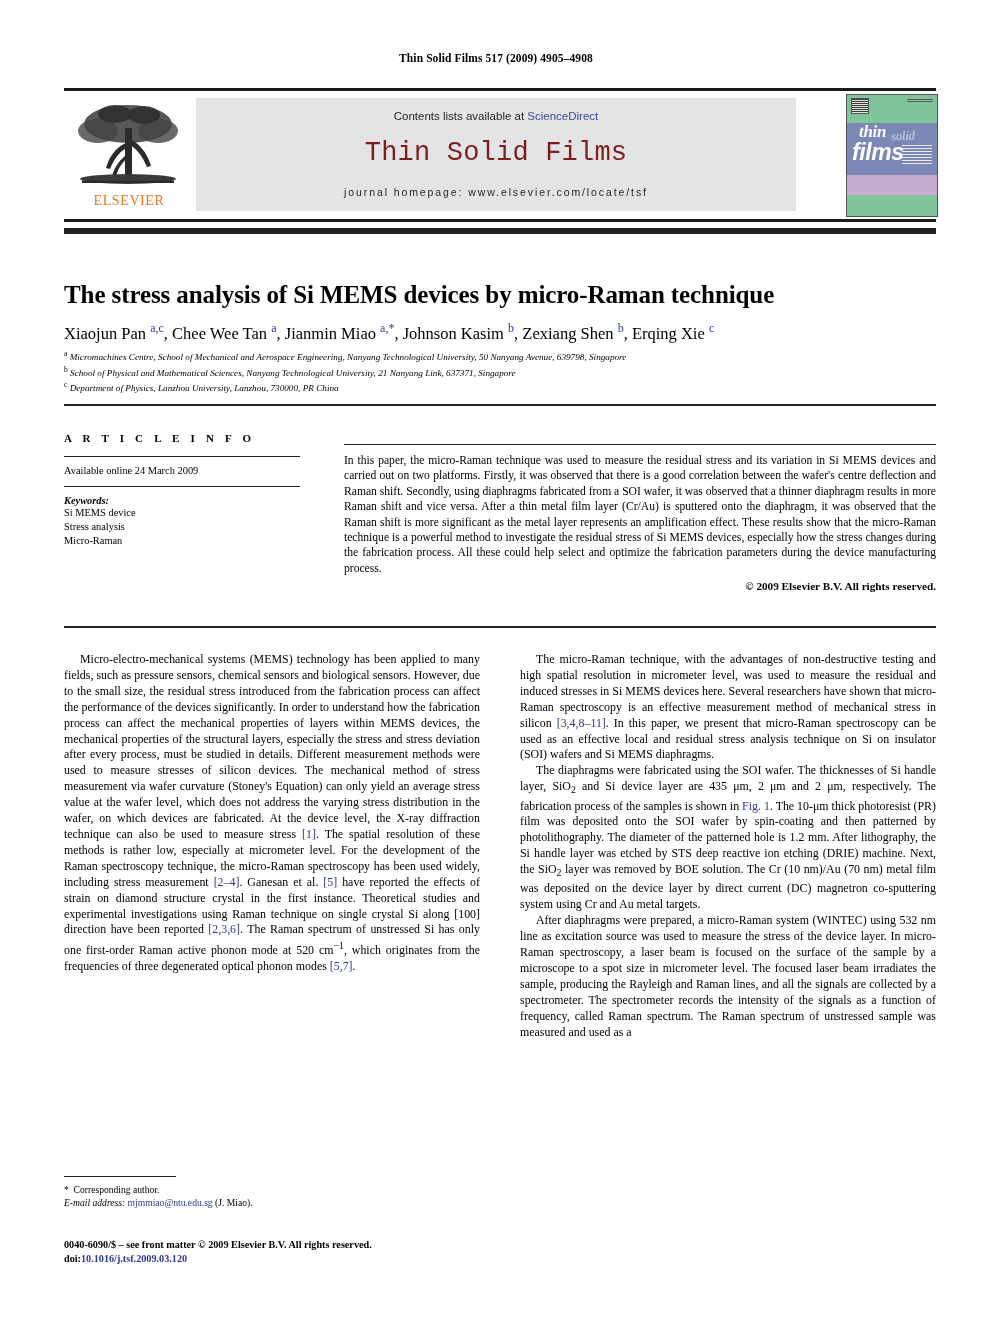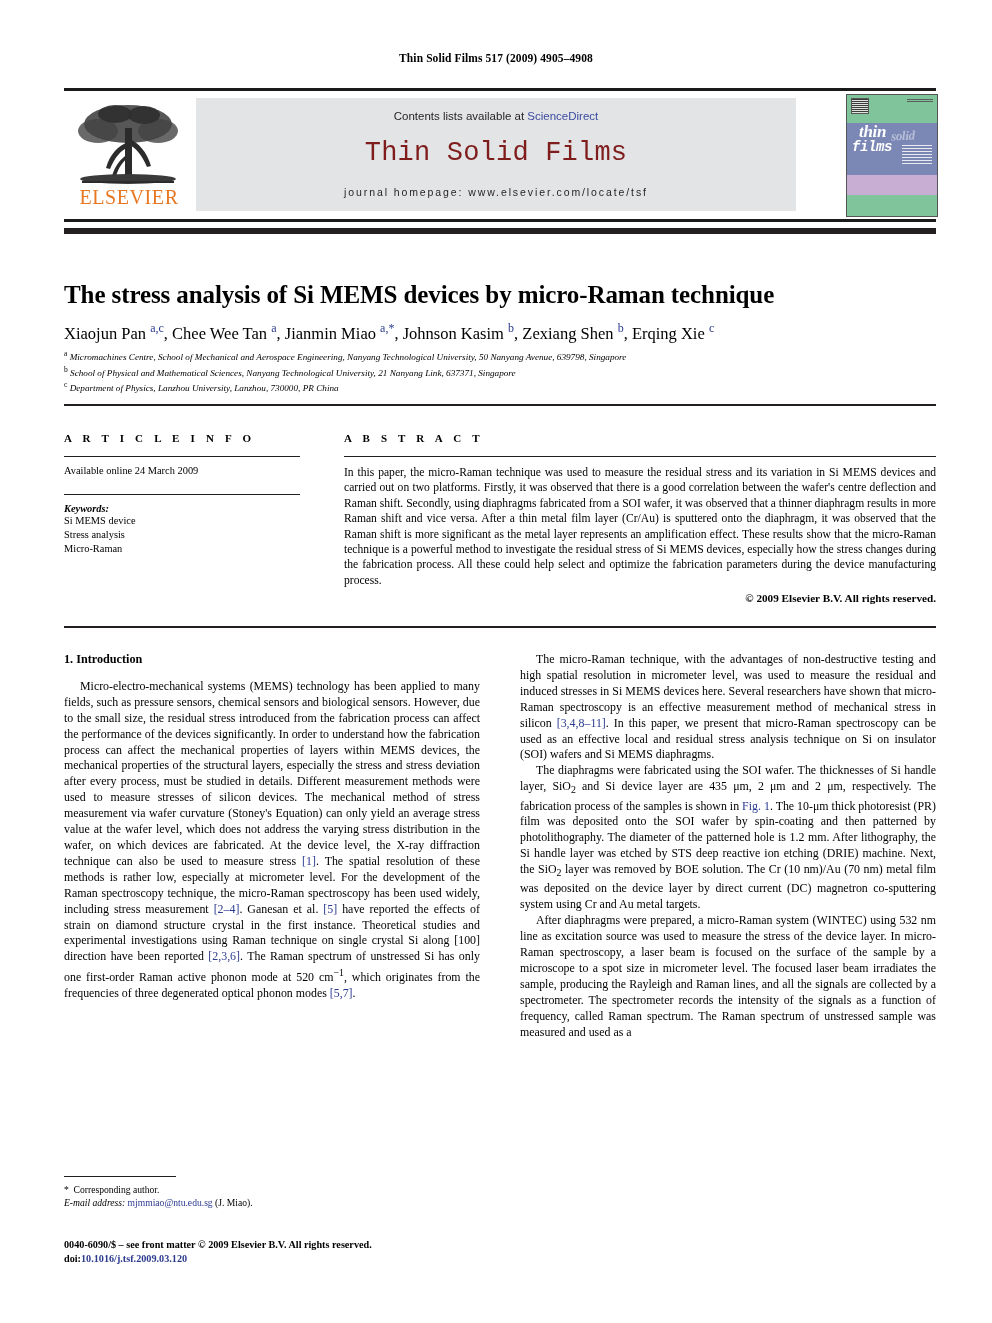--- a/index.html
+++ b/index.html
@@ -57,21 +57,21 @@
     left: 6px; top: 10px;
     width: 116px;
     height: 113px;
   }
   .elsevier-wordmark {
     position: absolute;
     left: 4px; bottom: 2px;
     width: 110px;
     text-align: center;
     font-family: "Liberation Serif", serif;
-    font-size: 20px;
+    font-size: 14px;
     letter-spacing: .6px;
     color: #e87722;
     font-weight: normal;
   }
   .gray-panel {
     position: absolute;
     left: 132px; top: 10px;
     width: 600px;
     height: 113px;
     background: #e3e4e6;
@@ -135,23 +135,23 @@
   }
   .cover-word-thin {
     position: absolute; left: 12px; top: 27px;
     font-family: "Liberation Serif", serif;
     font-style: italic; font-weight: bold;
     font-size: 17px; color: #ffffff;
     letter-spacing: -.3px;
   }
   .cover-word-films {
     position: absolute; left: 5px; top: 44px;
-    font-family: Liberation Mono, monospace;
+    font-family: Liberation Sans, sans-serif;
     font-style: italic; font-weight: bold;
-    font-size: 14px; color: #ffffff;
+    font-size: 23px; color: #ffffff;
     letter-spacing: -.4px;
   }
   .cover-word-solid {
     position: absolute; left: 44px; top: 33px;
     font-family: "Liberation Serif", serif;
     font-style: italic; font-weight: bold;
     font-size: 13px;
     color: rgba(255,255,255,.45);
     letter-spacing: -.3px;
     transform: rotate(-2deg);
@@ -235,21 +235,21 @@
   .artinfo-rule1 {
     margin-top: 12px;
     border-top: 1.6px solid #231f20;
     padding-top: 7px;
   }
   .artinfo-history {
     font-size: 10.4px;
     line-height: 14px;
   }
   .artinfo-rule2 {
-    margin-top: 16px;
+    margin-top: 8px;
     border-top: 1.6px solid #231f20;
     padding-top: 8px;
   }
   .kw-label {
     font-size: 10.4px;
     font-style: italic;
     font-weight: bold;
   }
   .kw-item {
     font-size: 10.4px;
@@ -404,31 +404,29 @@
     </div>
     <div class="artinfo-rule2">
       <div class="kw-label">Keywords:</div>
       <div class="kw-item">Si MEMS device</div>
       <div class="kw-item">Stress analysis</div>
       <div class="kw-item">Micro-Raman</div>
     </div>
   </div>
 
   <div class="abstract">
-    <div class="secthead">A B S T R A C T</div>
     <div class="abstract-rule">
       <div class="abstract-body">In this paper, the micro-Raman technique was used to measure the residual stress and its variation in Si MEMS devices and carried out on two platforms. Firstly, it was observed that there is a good correlation between the wafer's centre deflection and Raman shift. Secondly, using diaphragms fabricated from a SOI wafer, it was observed that a thinner diaphragm results in more Raman shift and vice versa. After a thin metal film layer (Cr/Au) is sputtered onto the diaphragm, it was observed that the Raman shift is more significant as the metal layer represents an amplification effect. These results show that the micro-Raman technique is a powerful method to investigate the residual stress of Si MEMS devices, especially how the stress changes during the fabrication process. All these could help select and optimize the fabrication parameters during the device manufacturing process.</div>
       <div class="abstract-copy">© 2009 Elsevier B.V. All rights reserved.</div>
     </div>
   </div>
 
   <div class="rule-abs-bottom"></div>
 
   <div class="col col-left">
-    <h2 class="body-head">1. Introduction</h2>
     <p class="para">Micro-electro-mechanical systems (MEMS) technology has been applied to many fields, such as pressure sensors, chemical sensors and biological sensors. However, due to the small size, the residual stress introduced from the fabrication process can affect the performance of the devices significantly. In order to understand how the fabrication process can affect the mechanical properties of layers within MEMS devices, the mechanical properties of the structural layers, especially the stress and stress deviation after every process, must be studied in details. Different measurement methods were used to measure stresses of silicon devices. The mechanical method of stress measurement via wafer curvature (Stoney's Equation) can only yield an average stress value at the wafer level, which does not address the varying stress distribution in the wafer, on which devices are fabricated. At the device level, the X-ray diffraction technique can also be used to measure stress <a class="ref" href="#">[1]</a>. The spatial resolution of these methods is rather low, especially at micrometer level. For the development of the Raman spectroscopy technique, the micro-Raman spectroscopy has been used widely, including stress measurement <a class="ref" href="#">[2–4]</a>. Ganesan et al. <a class="ref" href="#">[5]</a> have reported the effects of strain on diamond structure crystal in the first instance. Theoretical studies and experimental investigations using Raman technique on single crystal Si along [100] direction have been reported <a class="ref" href="#">[2,3,6]</a>. The Raman spectrum of unstressed Si has only one first-order Raman active phonon mode at 520 cm<sup>−1</sup>, which originates from the frequencies of three degenerated optical phonon modes <a class="ref" href="#">[5,7]</a>.</p>
   </div>
 
   <div class="col col-right">
     <p class="para">The micro-Raman technique, with the advantages of non-destructive testing and high spatial resolution in micrometer level, was used to measure the residual and induced stresses in Si MEMS devices here. Several researchers have shown that micro-Raman spectroscopy is an effective measurement method of mechanical stress in silicon <a class="ref" href="#">[3,4,8–11]</a>. In this paper, we present that micro-Raman spectroscopy can be used as an effective local and residual stress analysis technique on Si on insulator (SOI) wafers and Si MEMS diaphragms.</p>
     <p class="para">The diaphragms were fabricated using the SOI wafer. The thicknesses of Si handle layer, SiO<sub>2</sub> and Si device layer are 435 μm, 2 μm and 2 μm, respectively. The fabrication process of the samples is shown in <a class="ref" href="#">Fig. 1</a>. The 10-μm thick photoresist (PR) film was deposited onto the SOI wafer by spin-coating and then patterned by photolithography. The diameter of the patterned hole is 1.2 mm. After lithography, the Si handle layer was etched by STS deep reactive ion etching (DRIE) machine. Next, the SiO<sub>2</sub> layer was removed by BOE solution. The Cr (10 nm)/Au (70 nm) metal film was deposited on the device layer by direct current (DC) magnetron co-sputtering system using Cr and Au metal targets.</p>
     <p class="para">After diaphragms were prepared, a micro-Raman system (WINTEC) using 532 nm line as excitation source was used to measure the stress of the device layer. In micro-Raman spectroscopy, a laser beam is focused on the surface of the sample by a microscope to a spot size in micrometer level. The focused laser beam irradiates the sample, producing the Rayleigh and Raman lines, and all the signals are collected by a spectrometer. The spectrometer records the intensity of the signals as a function of frequency, called Raman spectrum. The Raman spectrum of unstressed sample was measured and used as a</p>
   </div>
 
   <div class="footnote">

